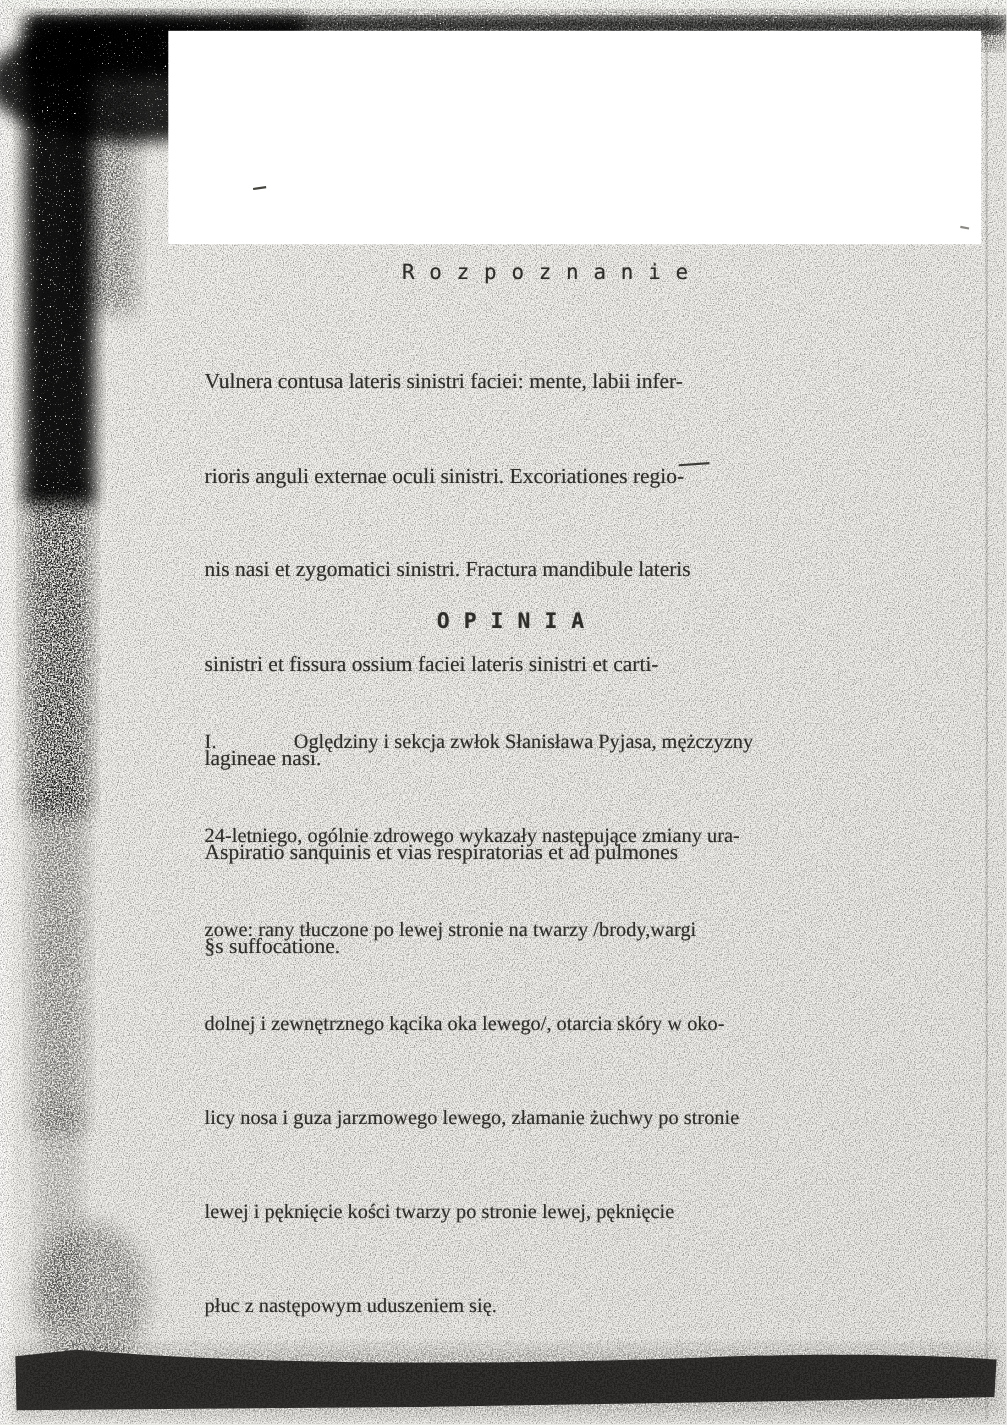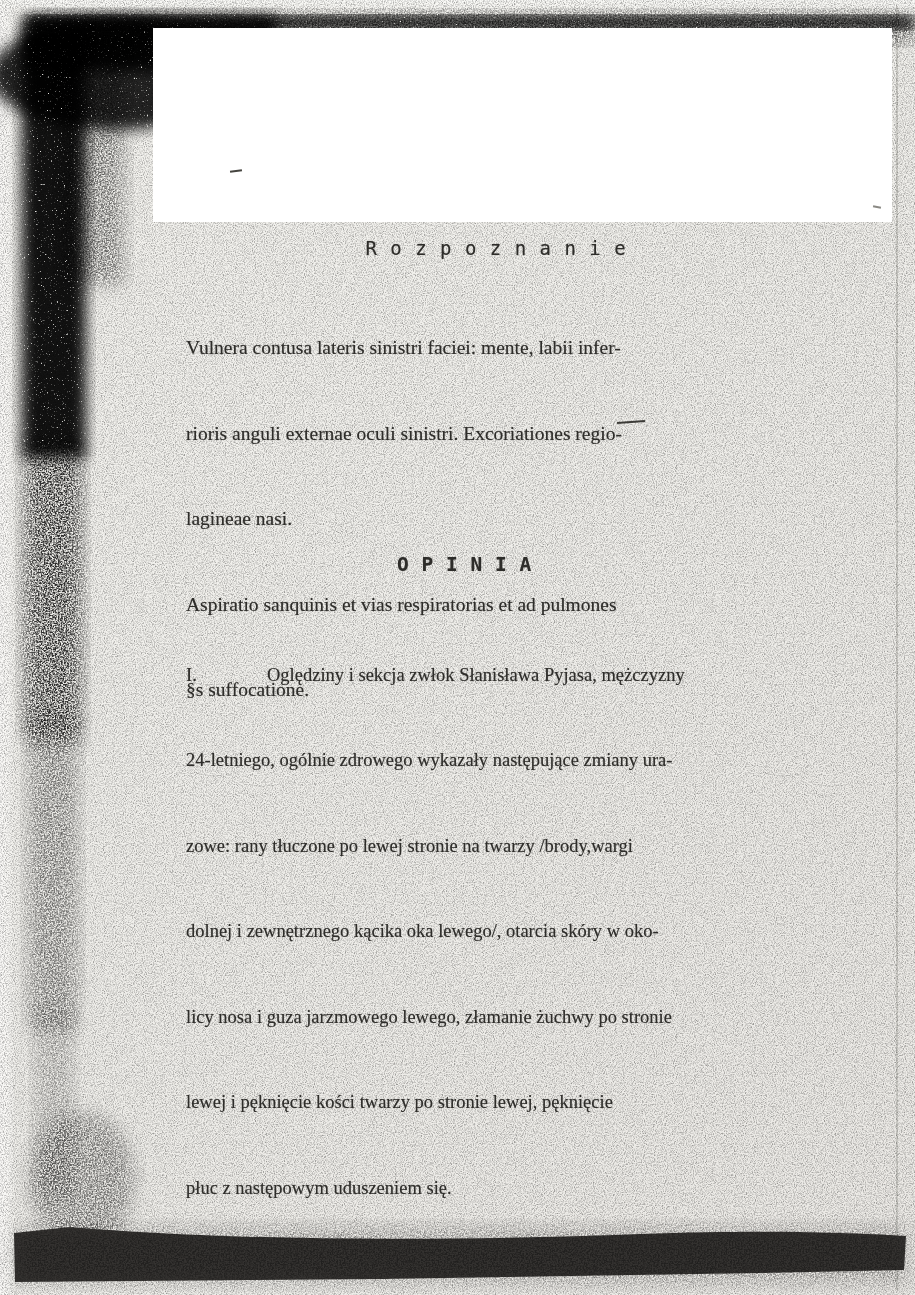--- a/index.html
+++ b/index.html
@@ -99,20 +99,22 @@
   <div class="redaction"></div>
   <div class="mark mark-dash"></div>
   <div class="mark mark-overline"></div>
   <div class="mark mark-box"></div>
 
   <div class="doc-text title-heading">R o z p o z n a n i e</div>
 
   <div class="doc-text latin-block">
     <div class="line">Vulnera contusa lateris sinistri faciei: mente, labii infer-</div>
     <div class="line">rioris anguli externae oculi sinistri. Excoriationes regio-</div>
+    <div class="line">nis nasi et zygomatici sinistri. Fractura mandibule lateris</div>
+    <div class="line">sinistri et fissura ossium faciei lateris sinistri et carti-</div>
     <div class="line">lagineae nasi.</div>
     <div class="line">Aspiratio sanquinis et vias respiratorias et ad pulmones</div>
     <div class="line">§s suffocatione.</div>
   </div>
 
   <div class="doc-text opinion-heading">O P I N I A</div>
 
   <div class="doc-text opinion-block">
 
     <div class="line"><span class="sec-marker">I.</span><span>Oględziny i sekcja zwłok Słanisława Pyjasa, mężczyzny</span></div>

